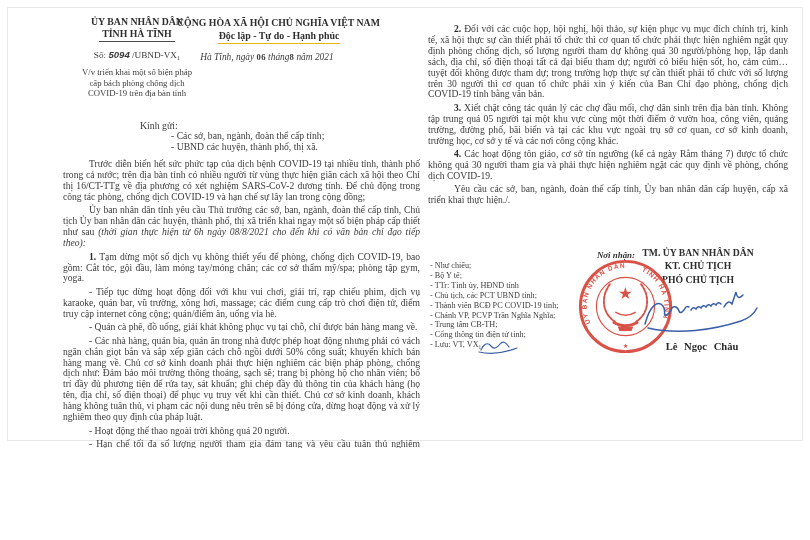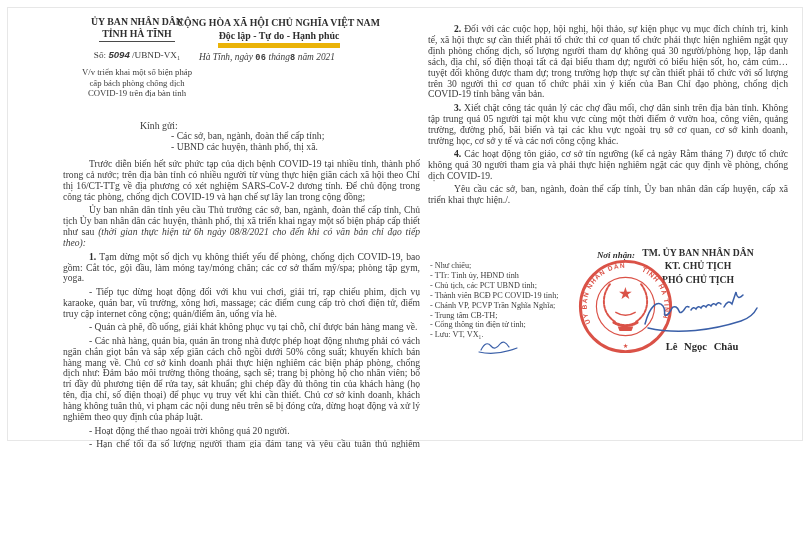--- a/index.html
+++ b/index.html
@@ -20,23 +20,23 @@
   .hdr{position:relative;height:101px;}
   .hdr-issuer{position:absolute;left:0;top:0;width:148px;text-align:center;}
   .org1,.org2{font-weight:bold;font-size:9.8px;line-height:12px;color:#2e2e2e;}
   .org2 .underlined{border-bottom:1px solid #4a4a4a;padding:0 3px 1.5px;}
   .doc-no{margin-top:9px;font-size:9.2px;color:#383838;white-space:nowrap;}
   .typed-it{font-family:"Liberation Sans",sans-serif;font-style:italic;font-weight:600;font-size:9.6px;}
   .subject{margin-top:7px;font-size:8.7px;line-height:10.6px;color:#3d3d3d;}
   .hdr-national{position:absolute;left:114px;top:1px;width:180px;text-align:center;}
   .nat1{font-weight:bold;font-size:9.8px;line-height:12px;color:#2e2e2e;white-space:nowrap;}
   .nat2{font-weight:bold;font-size:9.9px;margin-top:1px;color:#2e2e2e;}
-  .nat2 .underlined{border-bottom:5px solid #eab308;padding:0 1px 1.5px;margin-left:24px;}
+  .nat2 .underlined{border-bottom:1px solid #eab308;padding:0 1px 1.5px;margin-left:24px;}
   .dateline{margin-top:11px;font-size:9.4px;font-style:italic;color:#3a3a3a;white-space:nowrap;}
-  .typed{font-family:Liberation Mono, monospace;font-style:normal;font-weight:600;font-size:8.6px;letter-spacing:.3px;}
+  .typed{font-family:Liberation Serif, serif;font-style:normal;font-weight:600;font-size:8.6px;letter-spacing:.3px;}
 
   
   .kinh-gui{margin-top:3px;}
   .kg-label{margin-left:77px;font-size:9.8px;line-height:11px;}
   .kg-list{margin-left:108px;}
   .kg-list .list-line{font-size:9.7px;line-height:10.6px;}
 
   
   .bodytext{margin-top:7px;}
   .bodytext .para{margin:0 0 2.6px;font-size:9.6px;line-height:10.9px;text-align:justify;text-indent:26px;color:#3b3b3b;}
@@ -121,20 +121,21 @@
         <p class="para"><span class="b">3.</span><span> Xiết chặt công tác quản lý các chợ đầu mối, chợ dân sinh trên địa bàn tỉnh. Không tập trung quá 05 người tại một khu vực cùng một thời điểm ở vườn hoa, công viên, quảng trường, đường phố, bãi biển và tại các khu vực ngoài trụ sở cơ quan, cơ sở kinh doanh, trường học, cơ sở y tế và các nơi công cộng khác.</span></p>
         <p class="para"><span class="b">4.</span><span> Các hoạt động tôn giáo, cơ sở tín ngưỡng (kể cả ngày Rằm tháng 7) được tổ chức không quá 30 người tham gia và phải thực hiện nghiêm ngặt các quy định về phòng, chống dịch COVID-19.</span></p>
         <p class="para"><span>Yêu cầu các sở, ban, ngành, đoàn thể cấp tỉnh, Ủy ban nhân dân cấp huyện, cấp xã triển khai thực hiện./.</span></p>
       </div>
   </div>
 
   <div class="noinhan">
     <div class="nn-title">Nơi nhận:</div>
     <div>
         <div class="list-line">- Như chiếu;</div>
+        <div class="list-line">- Bộ Y tế;</div>
         <div class="list-line">- TTr: Tỉnh ủy, HĐND tỉnh</div>
         <div class="list-line">- Chủ tịch, các PCT UBND tỉnh;</div>
         <div class="list-line">- Thành viên BCĐ PC COVID-19 tỉnh;</div>
         <div class="list-line">- Chánh VP, PCVP Trần Nghĩa Nghĩa;</div>
         <div class="list-line">- Trung tâm CB-TH;</div>
         <div class="list-line">- Cổng thông tin điện tử tỉnh;</div>
         <div class="list-line">- Lưu: VT, VX₁.</div>
       </div>
   </div>
 

